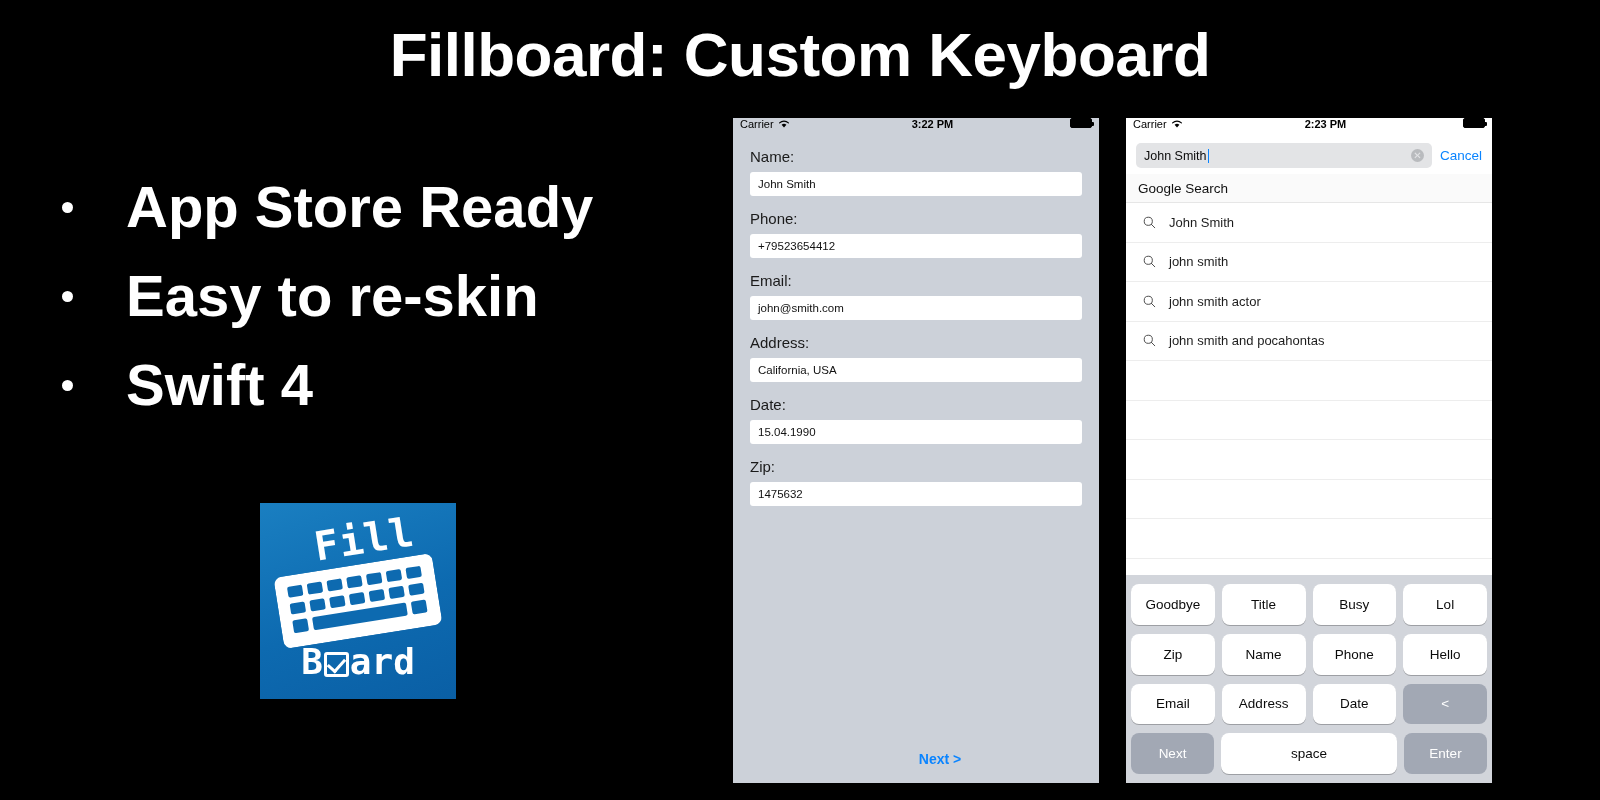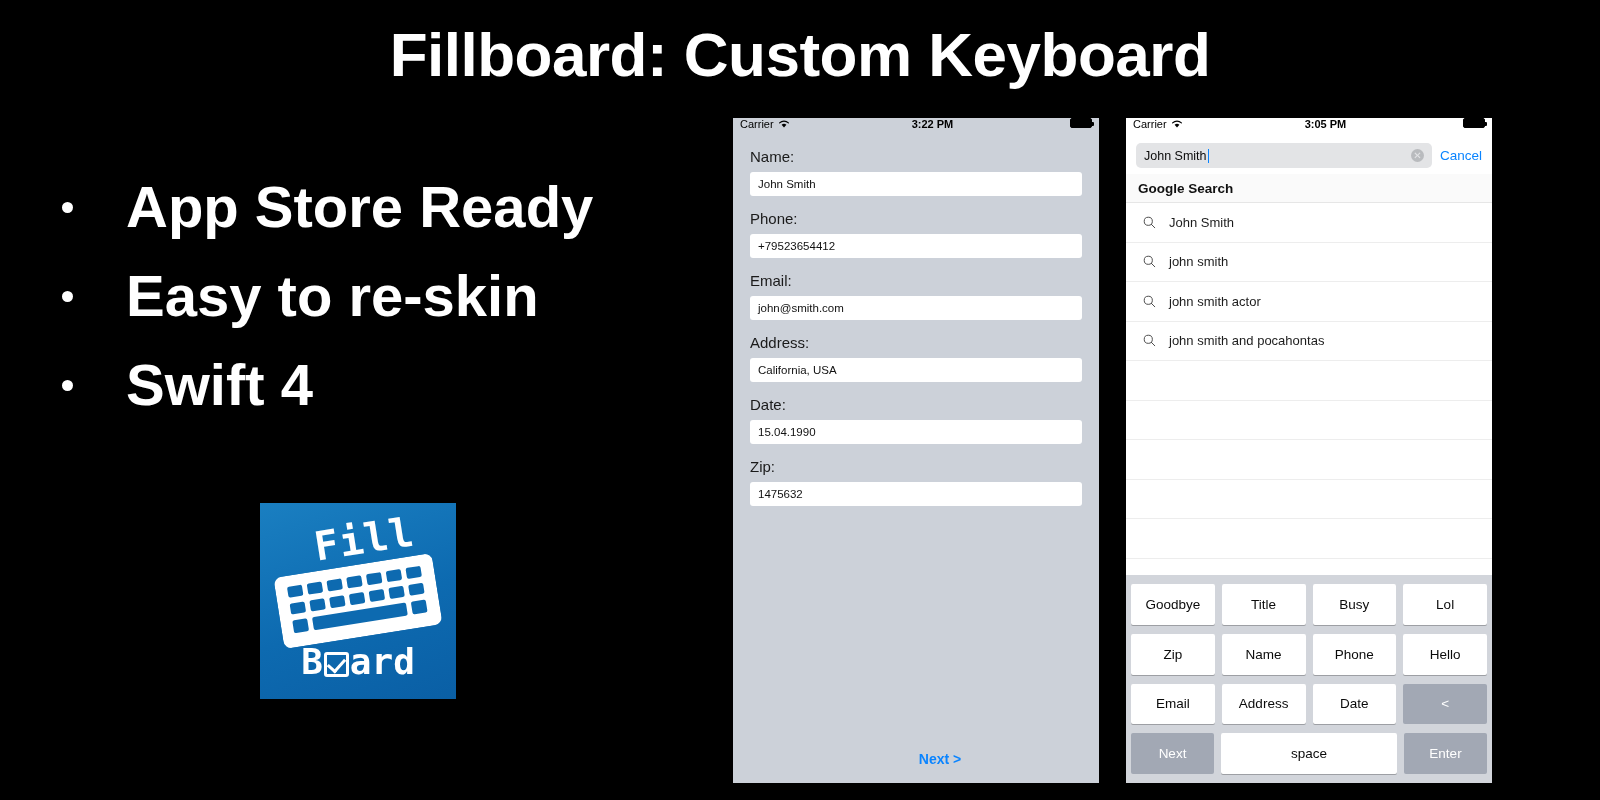--- a/index.html
+++ b/index.html
@@ -245,21 +245,21 @@
   }
   .cancel-btn {
     color: #0a84ff;
     font-size: 13.5px;
     cursor: pointer;
     padding-right: 2px;
   }
   .section-header {
     padding: 7px 12px 6px 12px;
     font-size: 13.5px;
-    font-weight: bold;
+    font-weight: normal;
     color: #111;
     background: #fafafa;
     border-bottom: 1px solid #e6e6e6;
   }
   .suggest-list { background: #ffffff; }
   .suggest-row {
     height: 39.5px;
     display: flex;
     align-items: center;
     padding-left: 17px;
@@ -280,21 +280,21 @@
     background: #d2d5db;
     padding: 9px 5px 9px 5px;
     display: flex;
     flex-direction: column;
     gap: 9px;
   }
   .kb-row { display: flex; gap: 7px; flex: 1; }
   .kb-key {
     flex: 1;
     background: #ffffff;
-    border-radius: 2px;
+    border-radius: 8px;
     display: flex;
     align-items: center;
     justify-content: center;
     font-size: 13.5px;
     color: #0b0b0b;
     box-shadow: 0 1px 0 rgba(0,0,0,0.25);
     cursor: pointer;
     user-select: none;
   }
   .kb-key.dark {
@@ -395,21 +395,21 @@
 <div class="phone" id="phone-keyboard">
 
   <div class="status-bar">
     <span class="status-left">
       <span>Carrier</span>
       <svg class="wifi-icon" width="12" height="10" viewBox="0 0 12 10">
         <path d="M6 8.6 L3.6 5.8 a3.6 3.6 0 0 1 4.8 0 Z" fill="#000"></path>
         <path d="M1.6 3.9 a6.6 6.6 0 0 1 8.8 0" stroke="#000" stroke-width="1.2" fill="none" stroke-linecap="round"></path>
       </svg>
     </span>
-    <span class="status-time">3:05 PM</span>
+    <span class="status-time">2:23 PM</span>
     <span class="battery-icon"></span>
   </div>
 
   <div class="search-bar-row">
     <div class="search-field">
       <span class="search-text">John Smith</span>
       <span class="caret"></span>
       <span class="clear-icon">✕</span>
     </div>
     <div class="cancel-btn">Cancel</div>

